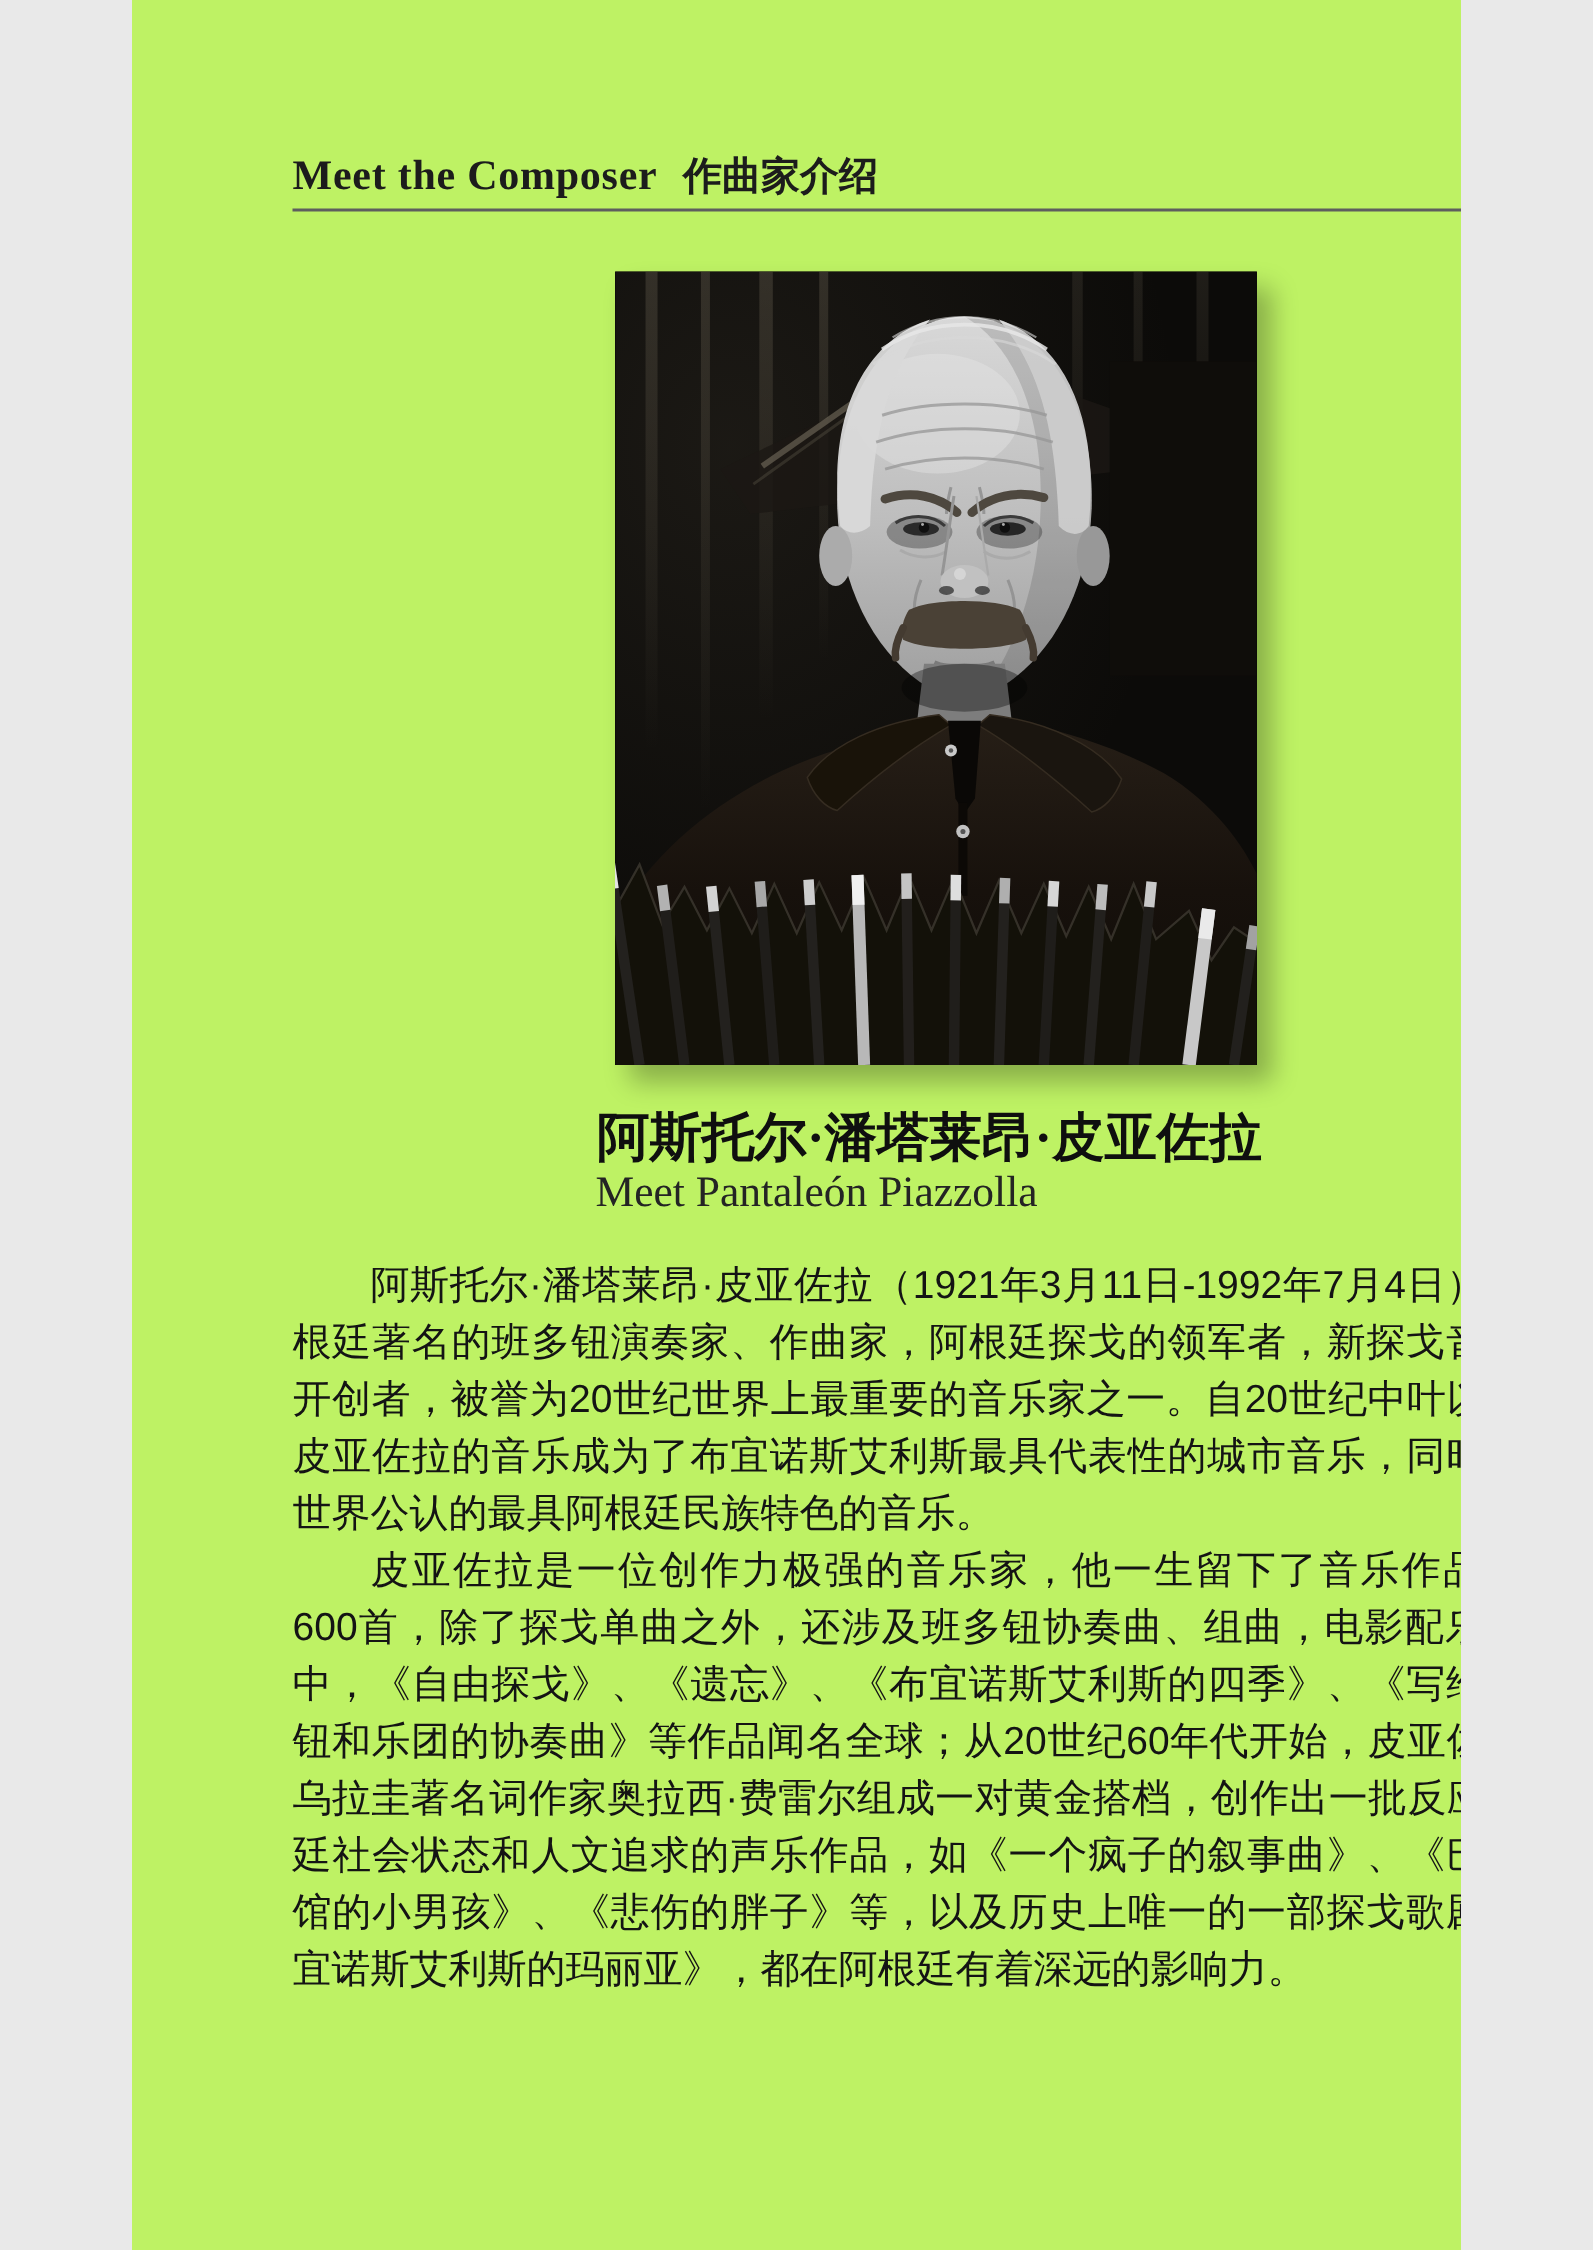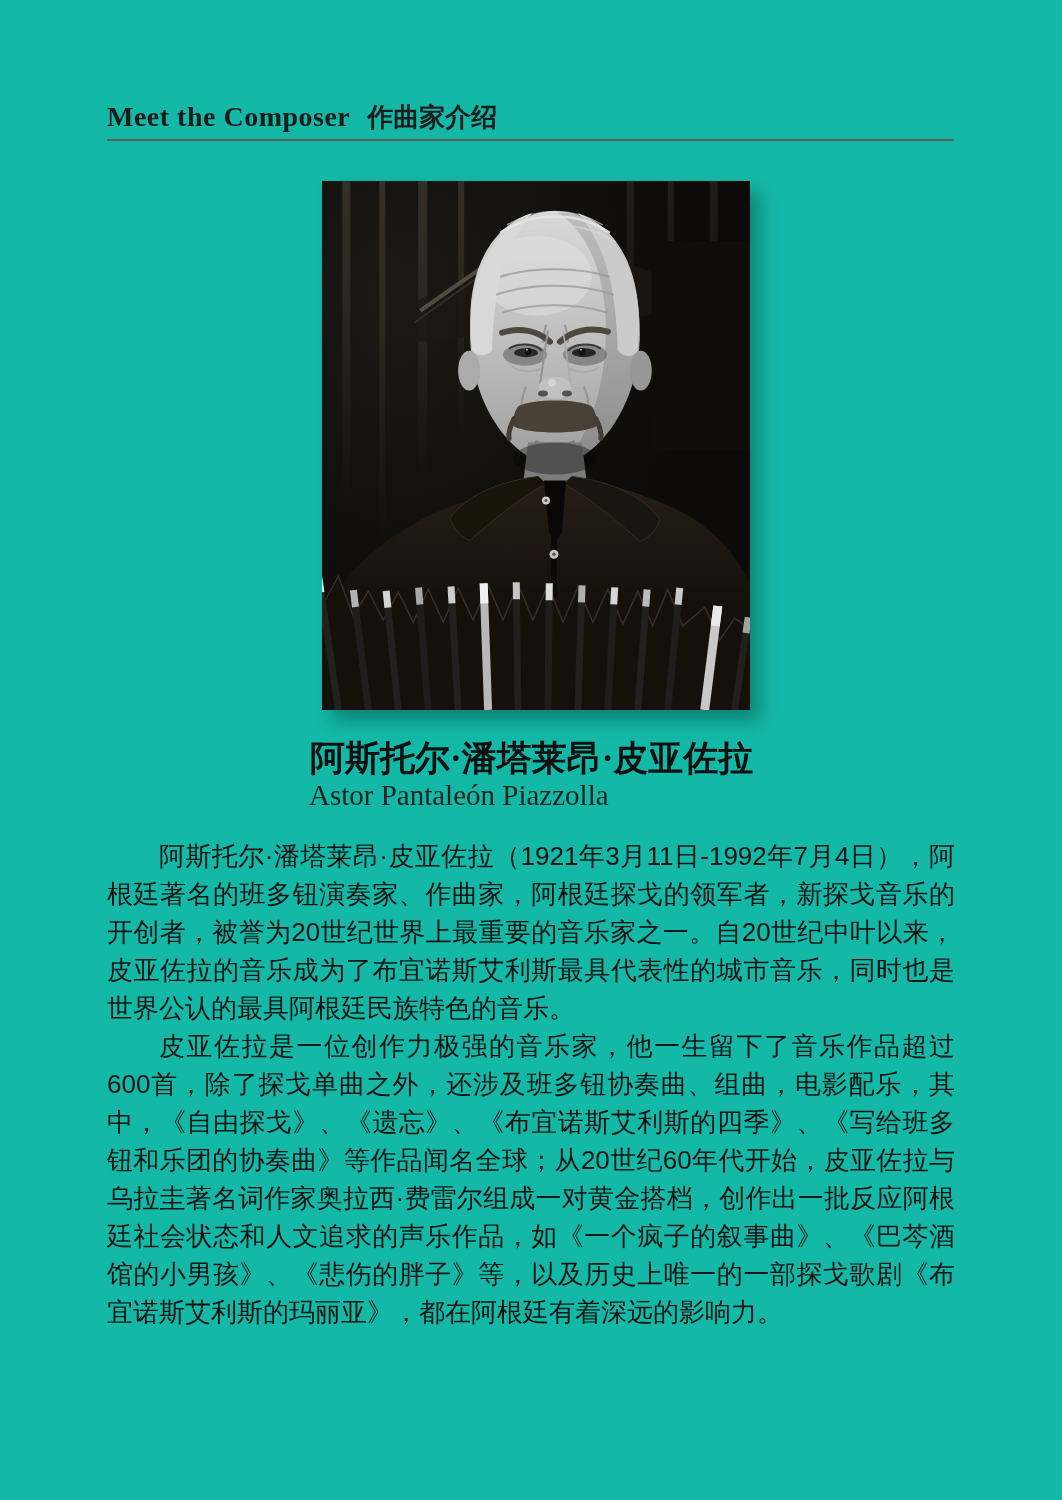--- a/index.html
+++ b/index.html
@@ -1,22 +1,22 @@
 <!DOCTYPE html>
 <html><head>
 <meta charset="utf-8">
 <style>
   * { margin: 0; padding: 0; box-sizing: border-box; }
   html, body { background: #e9e9e9; }
   .page {
     position: relative;
-    width: 1062px;
+    width: 886px;
     height: 1500px;
     margin: 0 auto;
-    background: #14b8a6;
+    background: #bef264;
     font-family: "Liberation Sans", sans-serif;
     color: #1a1a1a;
     overflow: hidden;
   }
   .header {
     position: absolute;
     left: 107px;
     top: 100px;
     white-space: nowrap;
     color: #1c1c1c;
@@ -274,20 +274,20 @@
           </g>
         <g transform="rotate(8.4 413 530)">
             <rect x="409.5" y="436" width="7" height="94" fill="#22201d"></rect>
             <rect x="409.5" y="436" width="7" height="16" fill="#a2a2a2"></rect>
           </g>
       </g>
     </svg>
   </div>
 
   <div class="composer-name-zh">阿斯托尔·潘塔莱昂·皮亚佐拉</div>
-  <div class="composer-name-en">Astor Pantaleón Piazzolla</div>
+  <div class="composer-name-en">Meet Pantaleón Piazzolla</div>
 
   <div class="article">
     <p>阿斯托尔·潘塔莱昂·皮亚佐拉（1921年3月11日-1992年7月4日），阿根廷著名的班多钮演奏家、作曲家，阿根廷探戈的领军者，新探戈音乐的开创者，被誉为20世纪世界上最重要的音乐家之一。自20世纪中叶以来，皮亚佐拉的音乐成为了布宜诺斯艾利斯最具代表性的城市音乐，同时也是世界公认的最具阿根廷民族特色的音乐。</p>
     <p>皮亚佐拉是一位创作力极强的音乐家，他一生留下了音乐作品超过600首，除了探戈单曲之外，还涉及班多钮协奏曲、组曲，电影配乐，其中，《自由探戈》、《遗忘》、《布宜诺斯艾利斯的四季》、《写给班多钮和乐团的协奏曲》等作品闻名全球；从20世纪60年代开始，皮亚佐拉与乌拉圭著名词作家奥拉西·费雷尔组成一对黄金搭档，创作出一批反应阿根廷社会状态和人文追求的声乐作品，如《一个疯子的叙事曲》、《巴芩酒馆的小男孩》、《悲伤的胖子》等，以及历史上唯一的一部探戈歌剧《布宜诺斯艾利斯的玛丽亚》，都在阿根廷有着深远的影响力。</p>
   </div>
 
 </div>
 
 </body></html>

